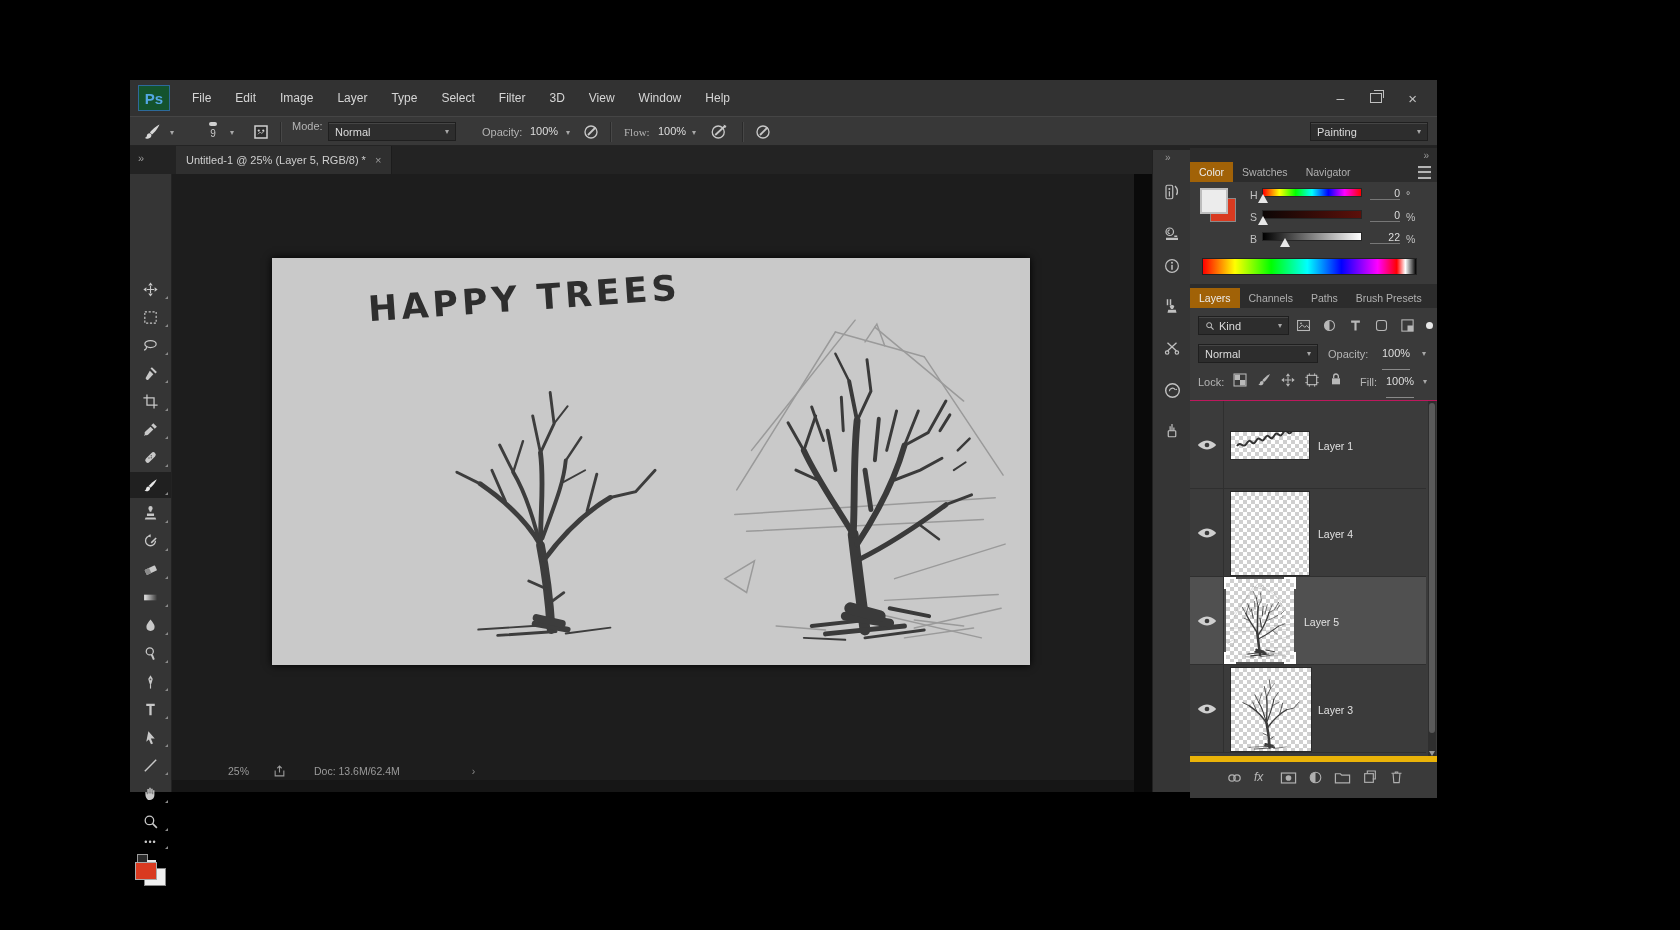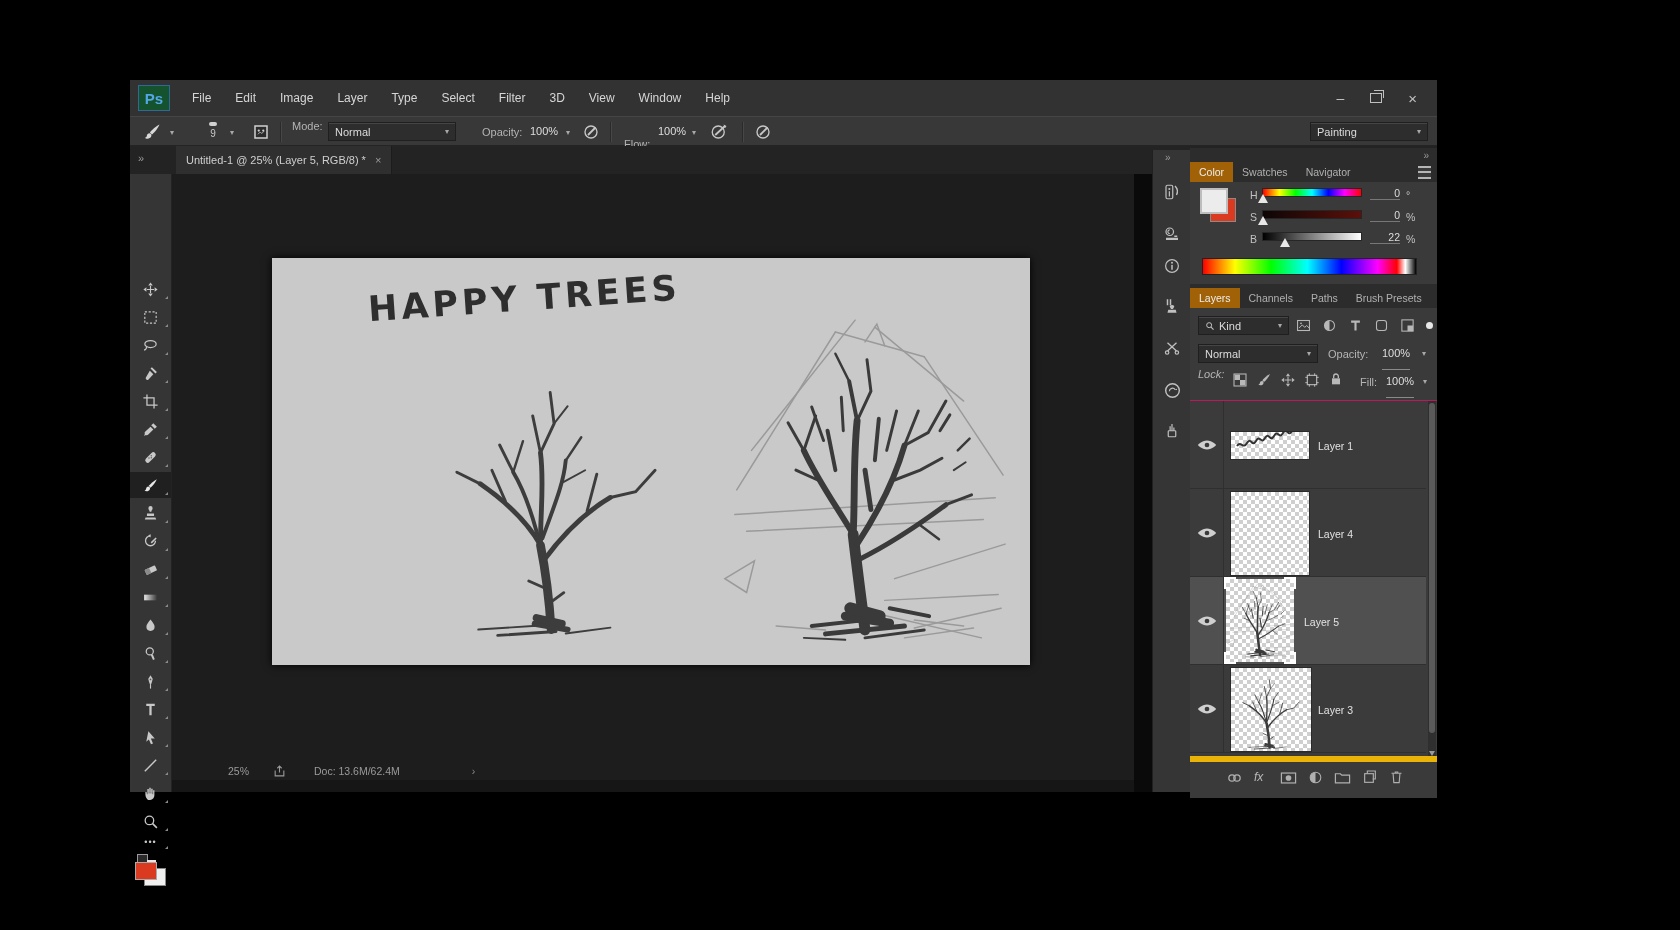--- a/index.html
+++ b/index.html
@@ -209,21 +209,21 @@
     <span class="abs optlabel" style="left:352px;top:9px;">Opacity:</span>
     <span class="abs scrub" style="left:400px;top:8px;">100%</span>
     <span class="abs chev" style="left:436px;top:11px;">▾</span>
     <span class="abs" style="left:452px;top:6px;">
       <svg width="18" height="18" viewBox="0 0 24 24">
             <circle cx="12" cy="12" r="8" stroke="#c8c8c8" stroke-width="1.8" fill="none"></circle>
             <path d="M8 16L18 6" stroke="#c8c8c8" stroke-width="2.4"></path>
           </svg>
     </span>
     <span class="abs vsep" style="left:480px;top:5px;"></span>
-    <span class="abs optlabel" style="left:494px;top:21px;">Flow:</span>
+    <span class="abs optlabel" style="left:494px;top:9px;font-family:Liberation Serif, serif;">Flow:</span>
     <span class="abs scrub" style="left:528px;top:8px;">100%</span>
     <span class="abs chev" style="left:562px;top:11px;">▾</span>
     <span class="abs" style="left:580px;top:6px;">
       <svg width="18" height="18" viewBox="0 0 24 24">
             <circle cx="11" cy="12" r="8" stroke="#c8c8c8" stroke-width="1.8" fill="none"></circle>
             <path d="M7 16L20 4" stroke="#c8c8c8" stroke-width="2.4"></path>
             <path d="M18 2l4 2-2 3" fill="#c8c8c8"></path>
           </svg>
     </span>
     <span class="abs vsep" style="left:612px;top:5px;"></span>
@@ -549,21 +549,21 @@
       <span class="abs" style="left:236px;top:14px;width:7px;height:7px;border-radius:50%;background:#e8e8e8;"></span>
 
       <div class="abs sel" style="left:8px;top:36px;width:120px;">
         <span>Normal</span>
         <span class="chev" style="margin-left:auto;">▾</span>
       </div>
       <span class="abs optlabel" style="left:138px;top:40px;">Opacity:</span>
       <span class="abs scrub" style="left:192px;top:39px;">100%</span>
       <span class="abs chev" style="left:232px;top:41px;">▾</span>
 
-      <span class="abs optlabel" style="left:8px;top:60px;font-style:italic;">Lock:</span>
+      <span class="abs optlabel" style="left:8px;top:68px;">Lock:</span>
       <span class="abs" style="left:42px;top:64px;">
             <svg width="16" height="16" viewBox="0 0 24 24">
               <rect x="3" y="3" width="18" height="18" stroke="#b8b8b8" stroke-width="1.6" fill="none"></rect>
               <rect x="4" y="4" width="8" height="8" fill="#b8b8b8"></rect>
               <rect x="12" y="12" width="8" height="8" fill="#b8b8b8"></rect>
             </svg>
           </span>
       <span class="abs" style="left:66px;top:64px;">
             <svg width="16" height="16" viewBox="0 0 24 24">
               <path d="M21 3c-4.5 2.2-9.5 7-11.5 9.5l2.5 2.5C14.5 13 19 8 21 3z" fill="#b8b8b8"></path>

